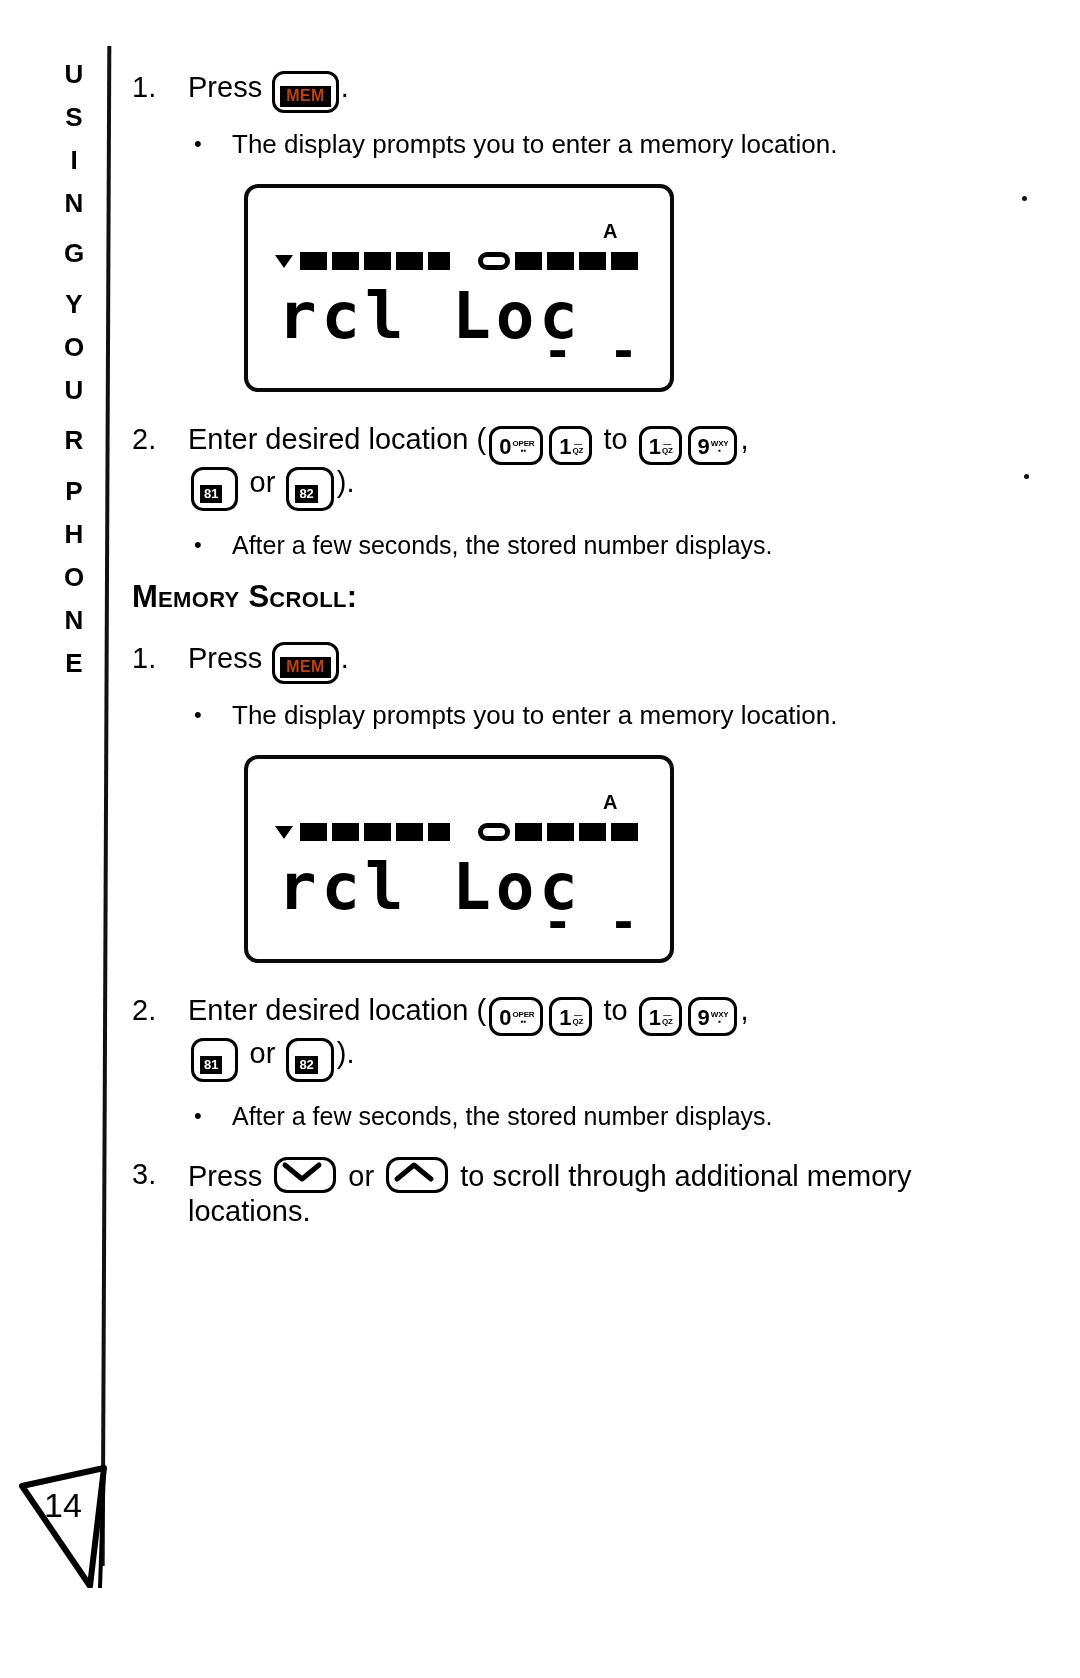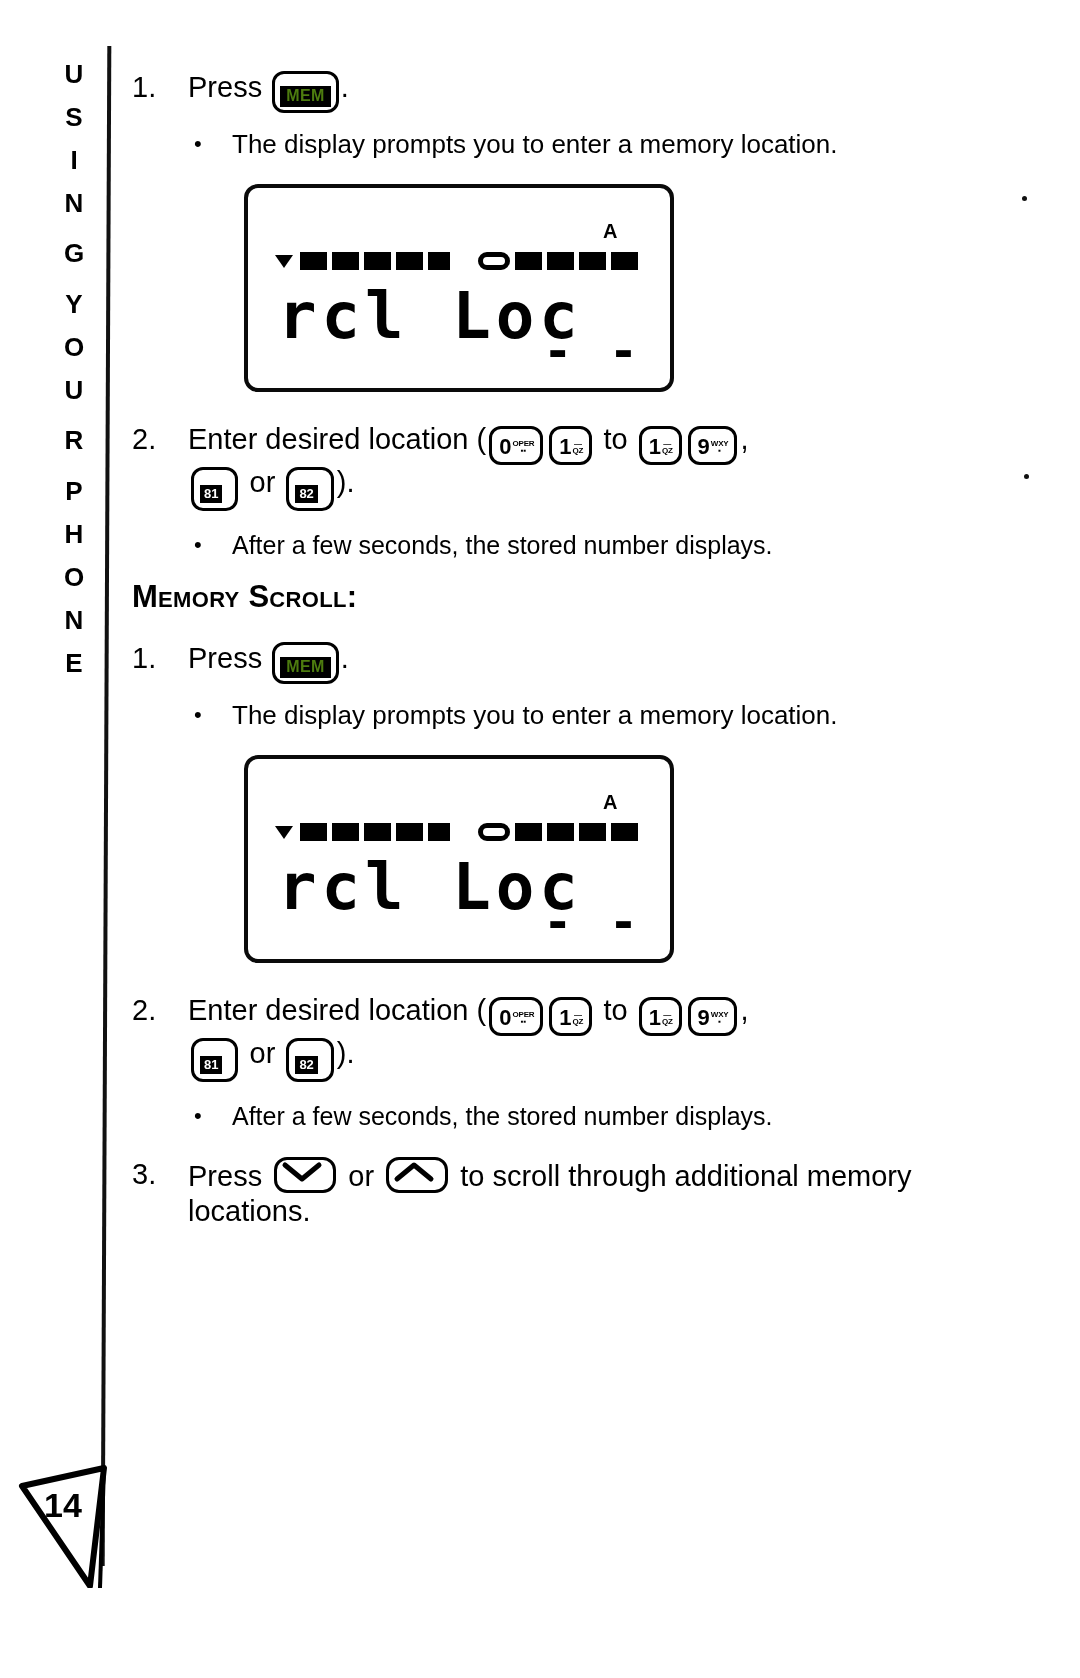--- a/index.html
+++ b/index.html
@@ -117,21 +117,21 @@
     top: -1px;
   }
   .key.wrap-inv {
     background: #fff;
     padding: 3px 5px;
     border-radius: 12px;
   }
   .key .inner {
     display: inline-block;
     background: #000;
-    color: #4d7c0f;
+    color: #c2410c;
     font-size: 16px;
     font-weight: bold;
     padding: 2px 6px 3px 6px;
     line-height: 1;
     letter-spacing: .4px;
   }
   
   .dkey {
     display: inline-block;
     border: 3px solid #000;
@@ -267,21 +267,21 @@
     left: 8px;
     top: 1438px;
     width: 120px;
     height: 150px;
   }
   #folio .num {
     position: absolute;
     left: 36px;
     top: 48px;
     font-size: 34px;
-    font-weight: bold;
+    font-weight: normal;
   }
 
   
   .speck {
     position: absolute;
     background: #111;
     border-radius: 50%;
   }
 </style>
 </head>

